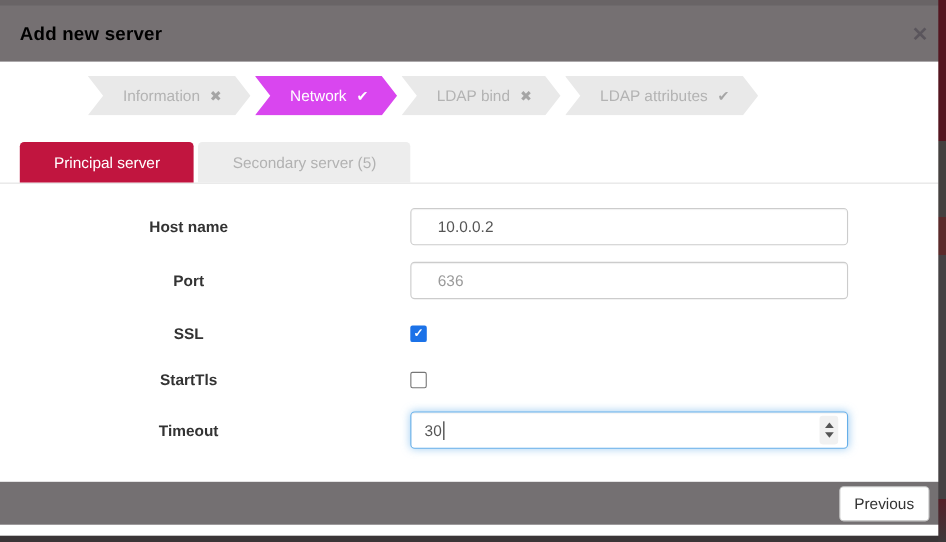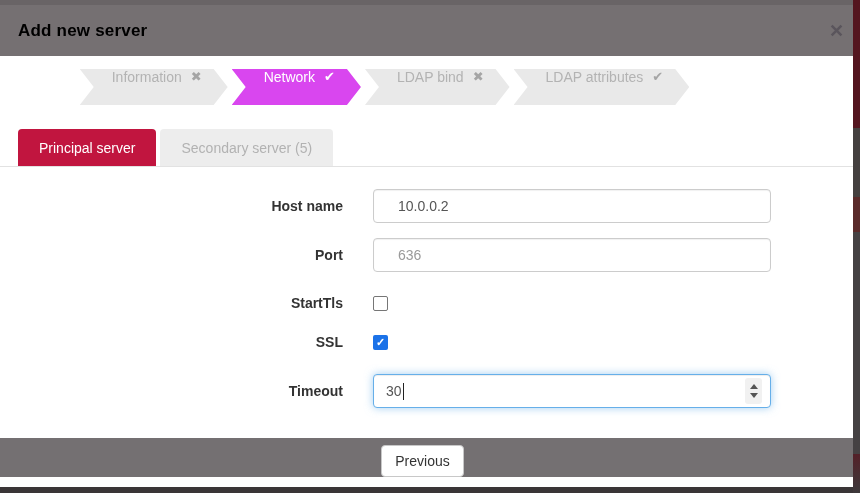--- a/index.html
+++ b/index.html
@@ -12,37 +12,37 @@
     background:#757072; border-top:5px solid #696466; display:flex; align-items:center; z-index:2; }
   .modal-title { color:#000000; font-size:17px; font-weight:bold; letter-spacing:.2px; padding-left:18px; }
   .modal-close { position:absolute; right:16px; top:50%; transform:translateY(-50%);
     color:#5a555c; font-size:18px; font-weight:bold; cursor:pointer; line-height:1; }
 
   
   .modal-body { position:absolute; top:56px; left:0; width:853px; height:382px; background:#fff; }
 
   
   .steps { display:flex; justify-content:center; margin-top:13px; position:relative; left:-44px; }
-  .step { height:36px; display:flex; gap:9px; font-size:14px;
+  .step { height:36px; display:flex; align-items:center; gap:9px; font-size:14px;
     padding:0 26px 0 32px; margin-left:4px; background:#e9e9e9; color:#b3b3b3; cursor:pointer;
     clip-path:polygon(0 0, calc(100% - 14px) 0, 100% 50%, calc(100% - 14px) 100%, 0 100%, 14px 50%); }
   .step .step-icon { font-size:13px; color:#a5a5a5; }
   .step.active { background:#d946ef; color:#fff; }
   .step.active .step-icon { color:#fff; }
 
   
   .tabs { display:flex; gap:4px; padding-left:18px; margin-top:24px; border-bottom:1px solid #e2e2e2; }
-  .tab { padding:11px 21px 10px; font-size:14px; background:#ededed; color:#b2b2b2;
+  .tab { padding:11px 31px 10px; font-size:14px; background:#ededed; color:#b2b2b2;
     border-radius:4px 4px 0 0; cursor:pointer; }
   .tab.active { background:#c1153f; color:#fff; }
 
   
   .form { margin-top:22px; }
   .form-row { display:flex; align-items:center; }
-  .form-label { width:343px; text-align:right; font-size:14px; font-weight:bold; color:#333; flex:0 0 343px; }
+  .form-label { width:343px; text-align:center; font-size:14px; font-weight:bold; color:#333; flex:0 0 343px; }
   .ctl { margin-left:30px; }
   .text-input { width:398px; height:34px; border:1px solid #ccc; border-radius:4px;
     font-family:"Liberation Sans", sans-serif; font-size:14px; color:#555; padding:0 24px;
     box-shadow:inset 0 1px 1px rgba(0,0,0,.06); outline:none; }
   .text-input.muted { color:#9a9a9a; }
   .row-host { margin-bottom:15px; }
   .row-port { margin-bottom:21px; }
   .row-ssl  { margin-bottom:22px; height:20px; }
   .row-tls  { margin-bottom:19px; height:20px; }
 
@@ -57,21 +57,21 @@
   .caret { display:inline-block; width:1px; height:17px; background:#222; margin-left:1px; }
   .spinner { margin-left:auto; width:17px; height:26px; background:#f1f1f1; border-radius:3px;
     display:flex; flex-direction:column; align-items:center; justify-content:center; gap:4px; cursor:pointer; }
   .arrow-up { width:0; height:0; border-left:4px solid transparent; border-right:4px solid transparent;
     border-bottom:5px solid #555; }
   .arrow-down { width:0; height:0; border-left:4px solid transparent; border-right:4px solid transparent;
     border-top:5px solid #555; }
 
   
   .modal-footer { position:absolute; top:438px; left:0; width:100%; height:39px; background:#747072;
-    display:flex; align-items:center; justify-content:flex-end; gap:10px; padding-right:15px; z-index:3;flex-direction:column; }
+    display:flex; align-items:center; justify-content:flex-end; gap:10px; padding-right:15px; z-index:3; }
   .btn { font-family:"Liberation Sans", sans-serif; font-size:14px; border-radius:4px;
     padding:7px 13px; cursor:pointer; }
   .btn-previous { background:#fff; color:#333; border:1px solid #c8c8c8; }
   .btn-next { background:#c1153f; color:#fff; border:1px solid #c1153f; }
 
   
   .edge-right { position:absolute; top:0; right:0; width:7px; height:100%; z-index:5;
     background:linear-gradient(180deg,#54151f 0%,#54151f 26%,#44403f 26%,#44403f 40%,
       #5a2a2a 40%,#5a2a2a 47%,#454143 47%,#454143 92%,#542028 92%,#3d393b 100%); }
   .edge-bottom { position:absolute; bottom:0; left:0; width:100%; height:6px; background:#3a3537; z-index:4; }
@@ -117,30 +117,30 @@
       <div class="form-row row-host">
         <div class="form-label">Host name</div>
         <input class="text-input ctl" type="text" value="10.0.0.2" style="">
       </div>
 
       <div class="form-row row-port">
         <div class="form-label">Port</div>
         <input class="text-input ctl muted" type="text" value="636" style="">
       </div>
 
-      <div class="form-row row-tls">
-        <div class="form-label">StartTls</div>
-        <div class="checkbox unchecked ctl"></div>
-      </div>
-
       <div class="form-row row-ssl">
         <div class="form-label">SSL</div>
         <div class="checkbox checked ctl">
           <span>✓</span>
         </div>
+      </div>
+
+      <div class="form-row row-tls">
+        <div class="form-label">StartTls</div>
+        <div class="checkbox unchecked ctl"></div>
       </div>
 
       <div class="form-row row-timeout">
         <div class="form-label">Timeout</div>
         <div class="fake-input ctl">
           <span>30</span>
           <span class="caret"></span>
           <span class="spinner">
             <span class="arrow-up"></span>
             <span class="arrow-down"></span>

